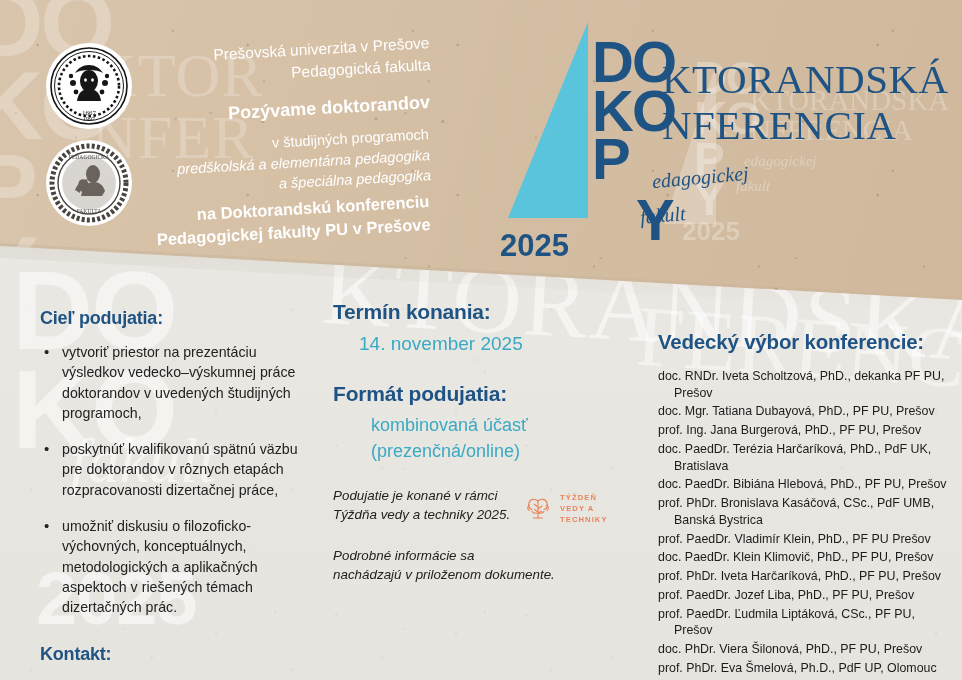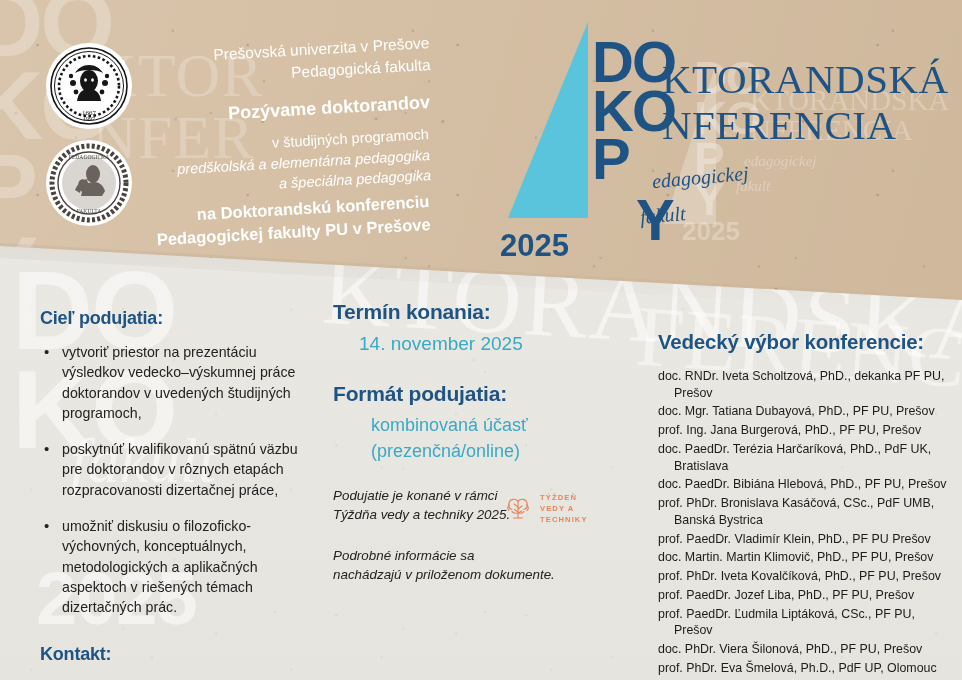--- a/index.html
+++ b/index.html
@@ -122,21 +122,21 @@
   h2.sec.right{font-size:20.5px;margin-bottom:14px;}
 
   ul.goals{margin:0;padding:0;list-style:none;}
   ul.goals li{position:relative;padding-left:22px;margin-bottom:16px;
               font-size:14.2px;line-height:1.43;color:#222;}
   ul.goals li::before{content:"•";position:absolute;left:4px;top:-1px;font-size:15px;color:#222;}
 
   .mid-val{font-size:18px;color:#3aa9c4;line-height:1.46;margin:0 0 22px 38px;}
   .mid-val.date{font-size:19px;font-weight:normal;color:#3aa9c4;margin:0 0 24px 26px;}
   .mid-note{font-size:13.4px;font-style:italic;color:#222;line-height:1.42;margin:0 0 16px 0;}
-  .tvt{position:absolute;left:170px;top:6px;display:flex;align-items:center;gap:7px;}
+  .tvt{position:absolute;left:190px;top:6px;display:flex;align-items:center;gap:7px;}
   .tvt .tvt-txt{font-size:7.6px;color:#e8845a;line-height:1.42;letter-spacing:1.1px;font-weight:bold;}
 
   ul.cmt{margin:0;padding:0;list-style:none;}
   ul.cmt li{font-size:12.4px;line-height:1.35;color:#1c1c1c;margin-bottom:2px;
             padding-left:16px;text-indent:-16px;}
 
   .kontakt-wrap{margin-top:26px;}
 </style>
 </head>
 <body>
@@ -310,22 +310,22 @@
   <div class="col col-right">
     <h2 class="sec right">Vedecký výbor konferencie:</h2>
     <ul class="cmt">
       <li>doc. RNDr. Iveta Scholtzová, PhD., dekanka PF PU, Prešov</li>
       <li>doc. Mgr. Tatiana Dubayová, PhD., PF PU, Prešov</li>
       <li>prof. Ing. Jana Burgerová, PhD., PF PU, Prešov</li>
       <li>doc. PaedDr. Terézia Harčaríková, PhD., PdF UK, Bratislava</li>
       <li>doc. PaedDr. Bibiána Hlebová, PhD., PF PU, Prešov</li>
       <li>prof. PhDr. Bronislava Kasáčová, CSc., PdF UMB, Banská Bystrica</li>
       <li>prof. PaedDr. Vladimír Klein, PhD., PF PU Prešov</li>
-      <li>doc. Martin. Martin Klimovič, PhD., PF PU, Prešov</li>
-      <li>prof. PhDr. Iveta Kovalčíková, PhD., PF PU, Prešov</li>
+      <li>doc. PaedDr. Klein Klimovič, PhD., PF PU, Prešov</li>
+      <li>prof. PhDr. Iveta Harčaríková, PhD., PF PU, Prešov</li>
       <li>prof. PaedDr. Jozef Liba, PhD., PF PU, Prešov</li>
       <li>prof. PaedDr. Ľudmila Liptáková, CSc., PF PU, Prešov</li>
       <li>doc. PhDr. Viera Šilonová, PhD., PF PU, Prešov</li>
       <li>prof. PhDr. Eva Šmelová, Ph.D., PdF UP, Olomouc</li>
     </ul>
   </div>
 
 </div>
 
 </body></html>

